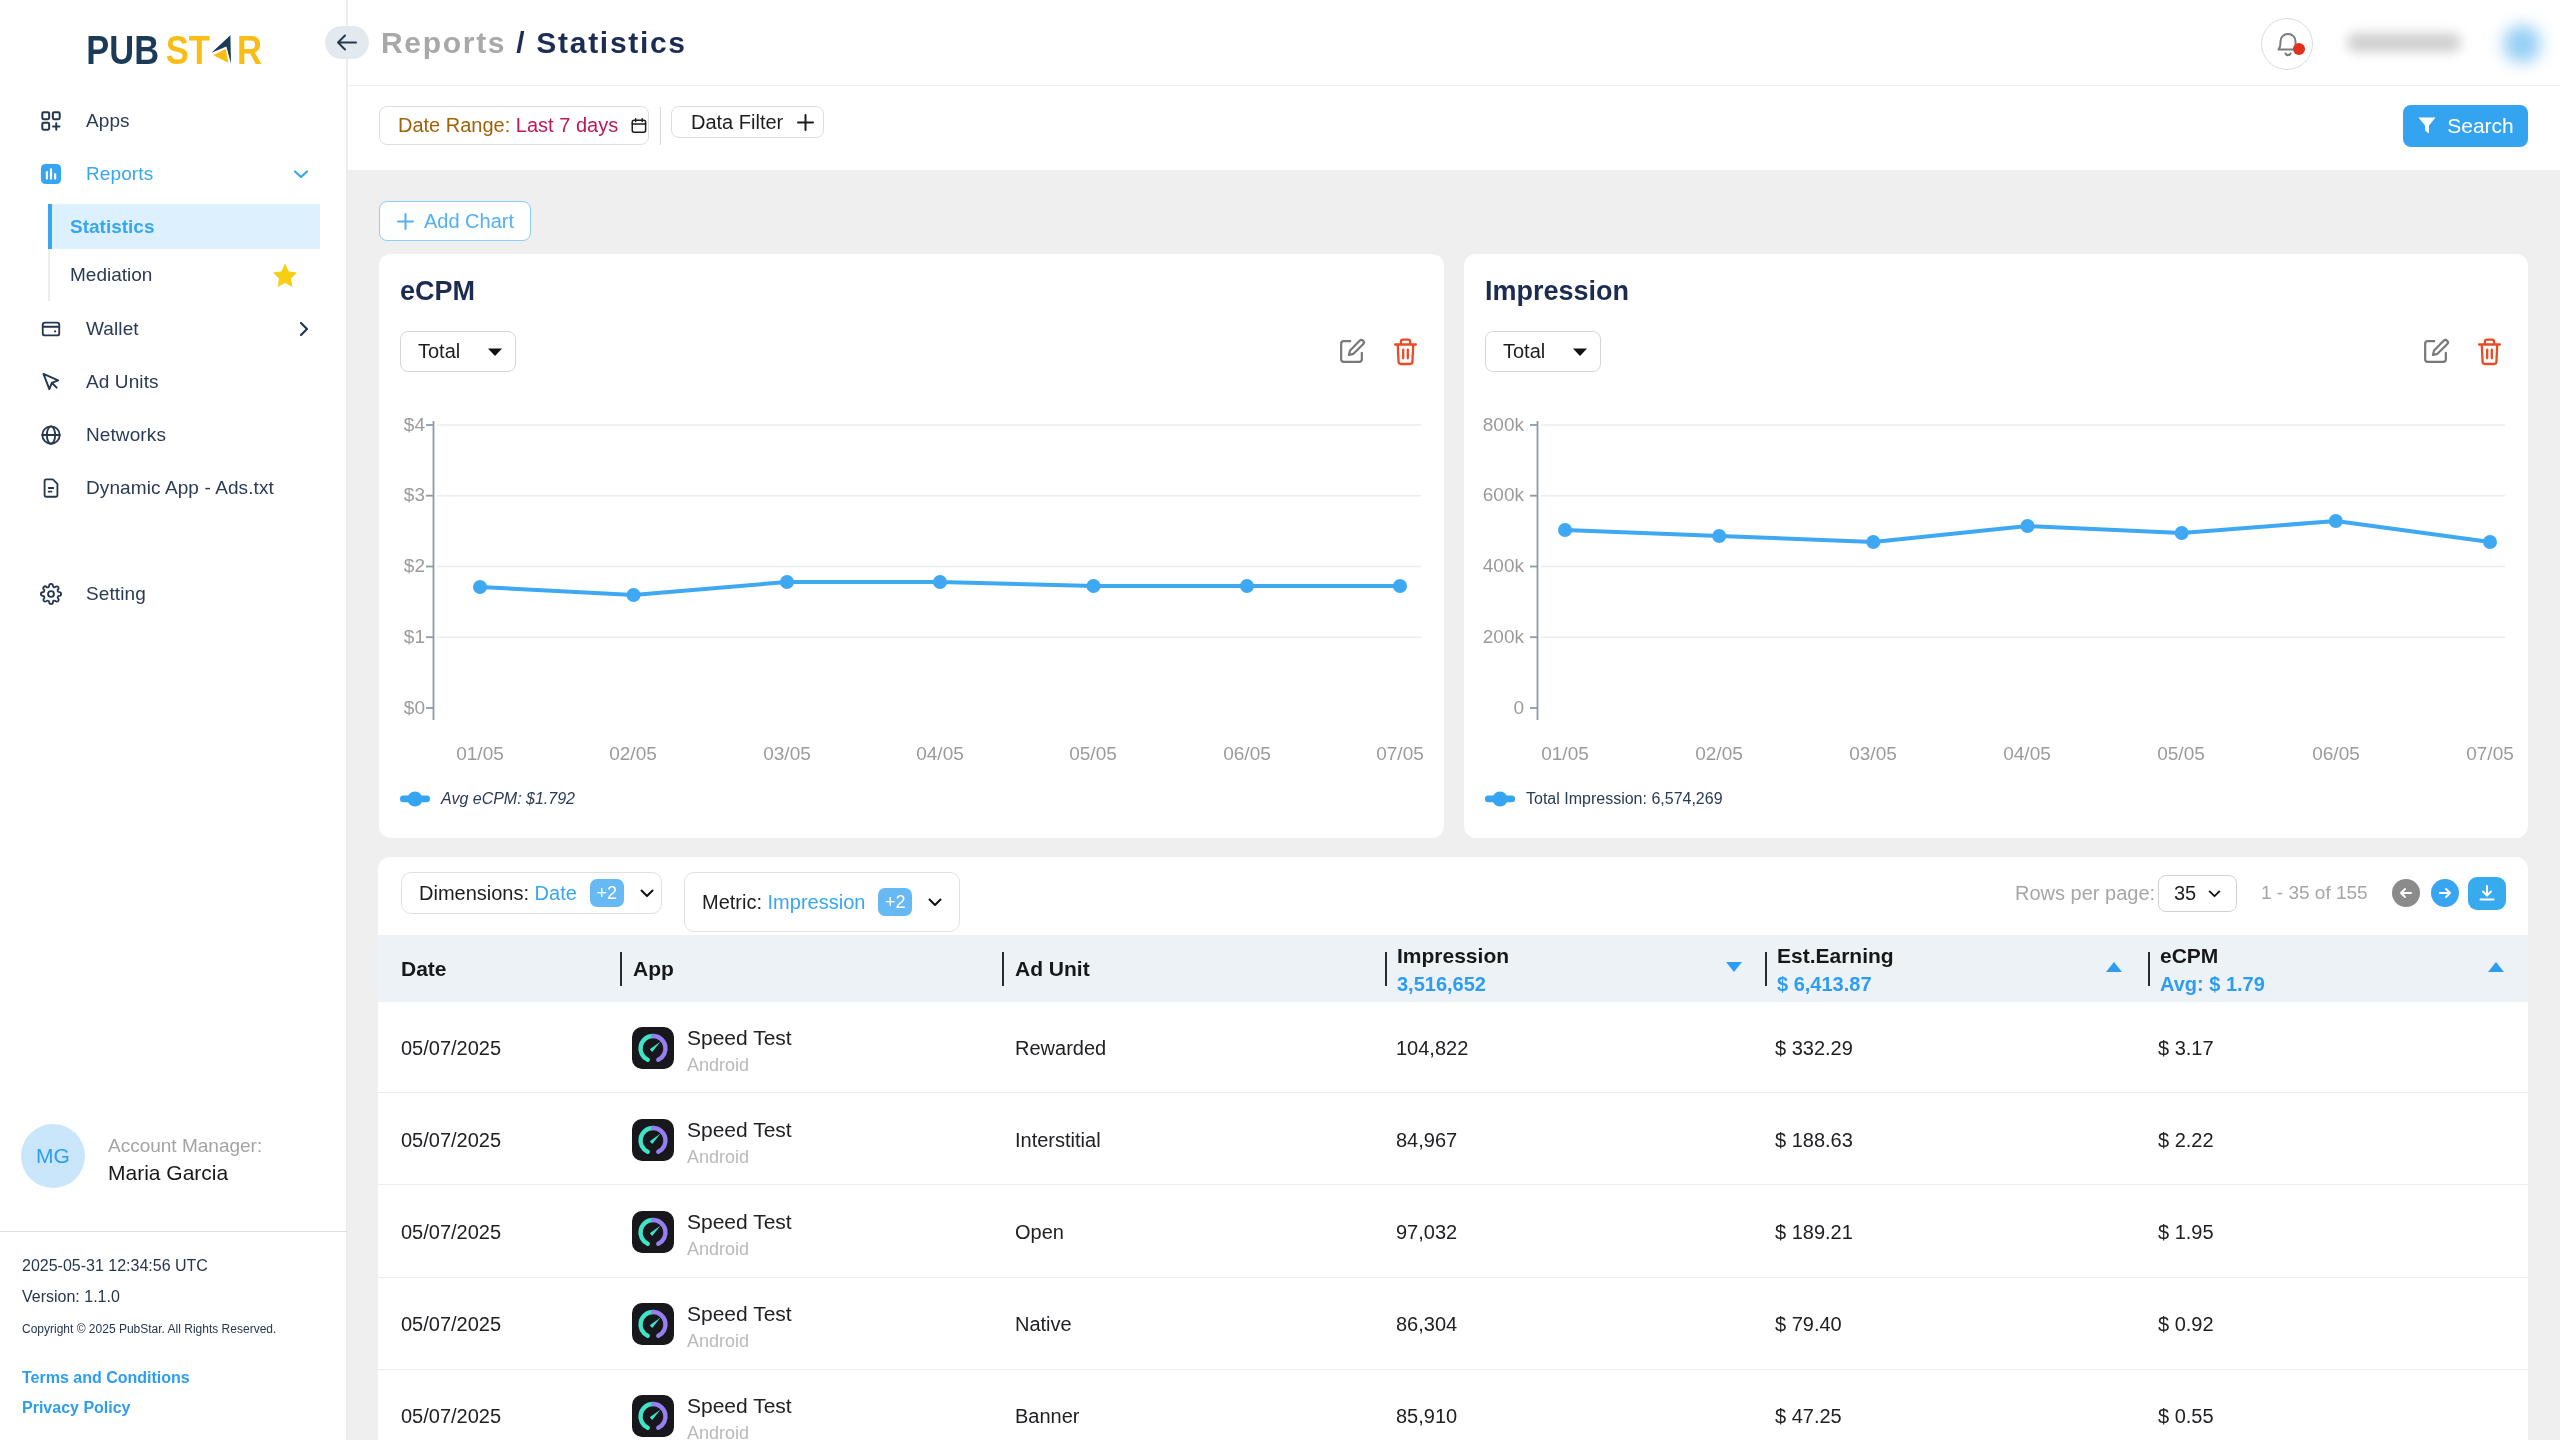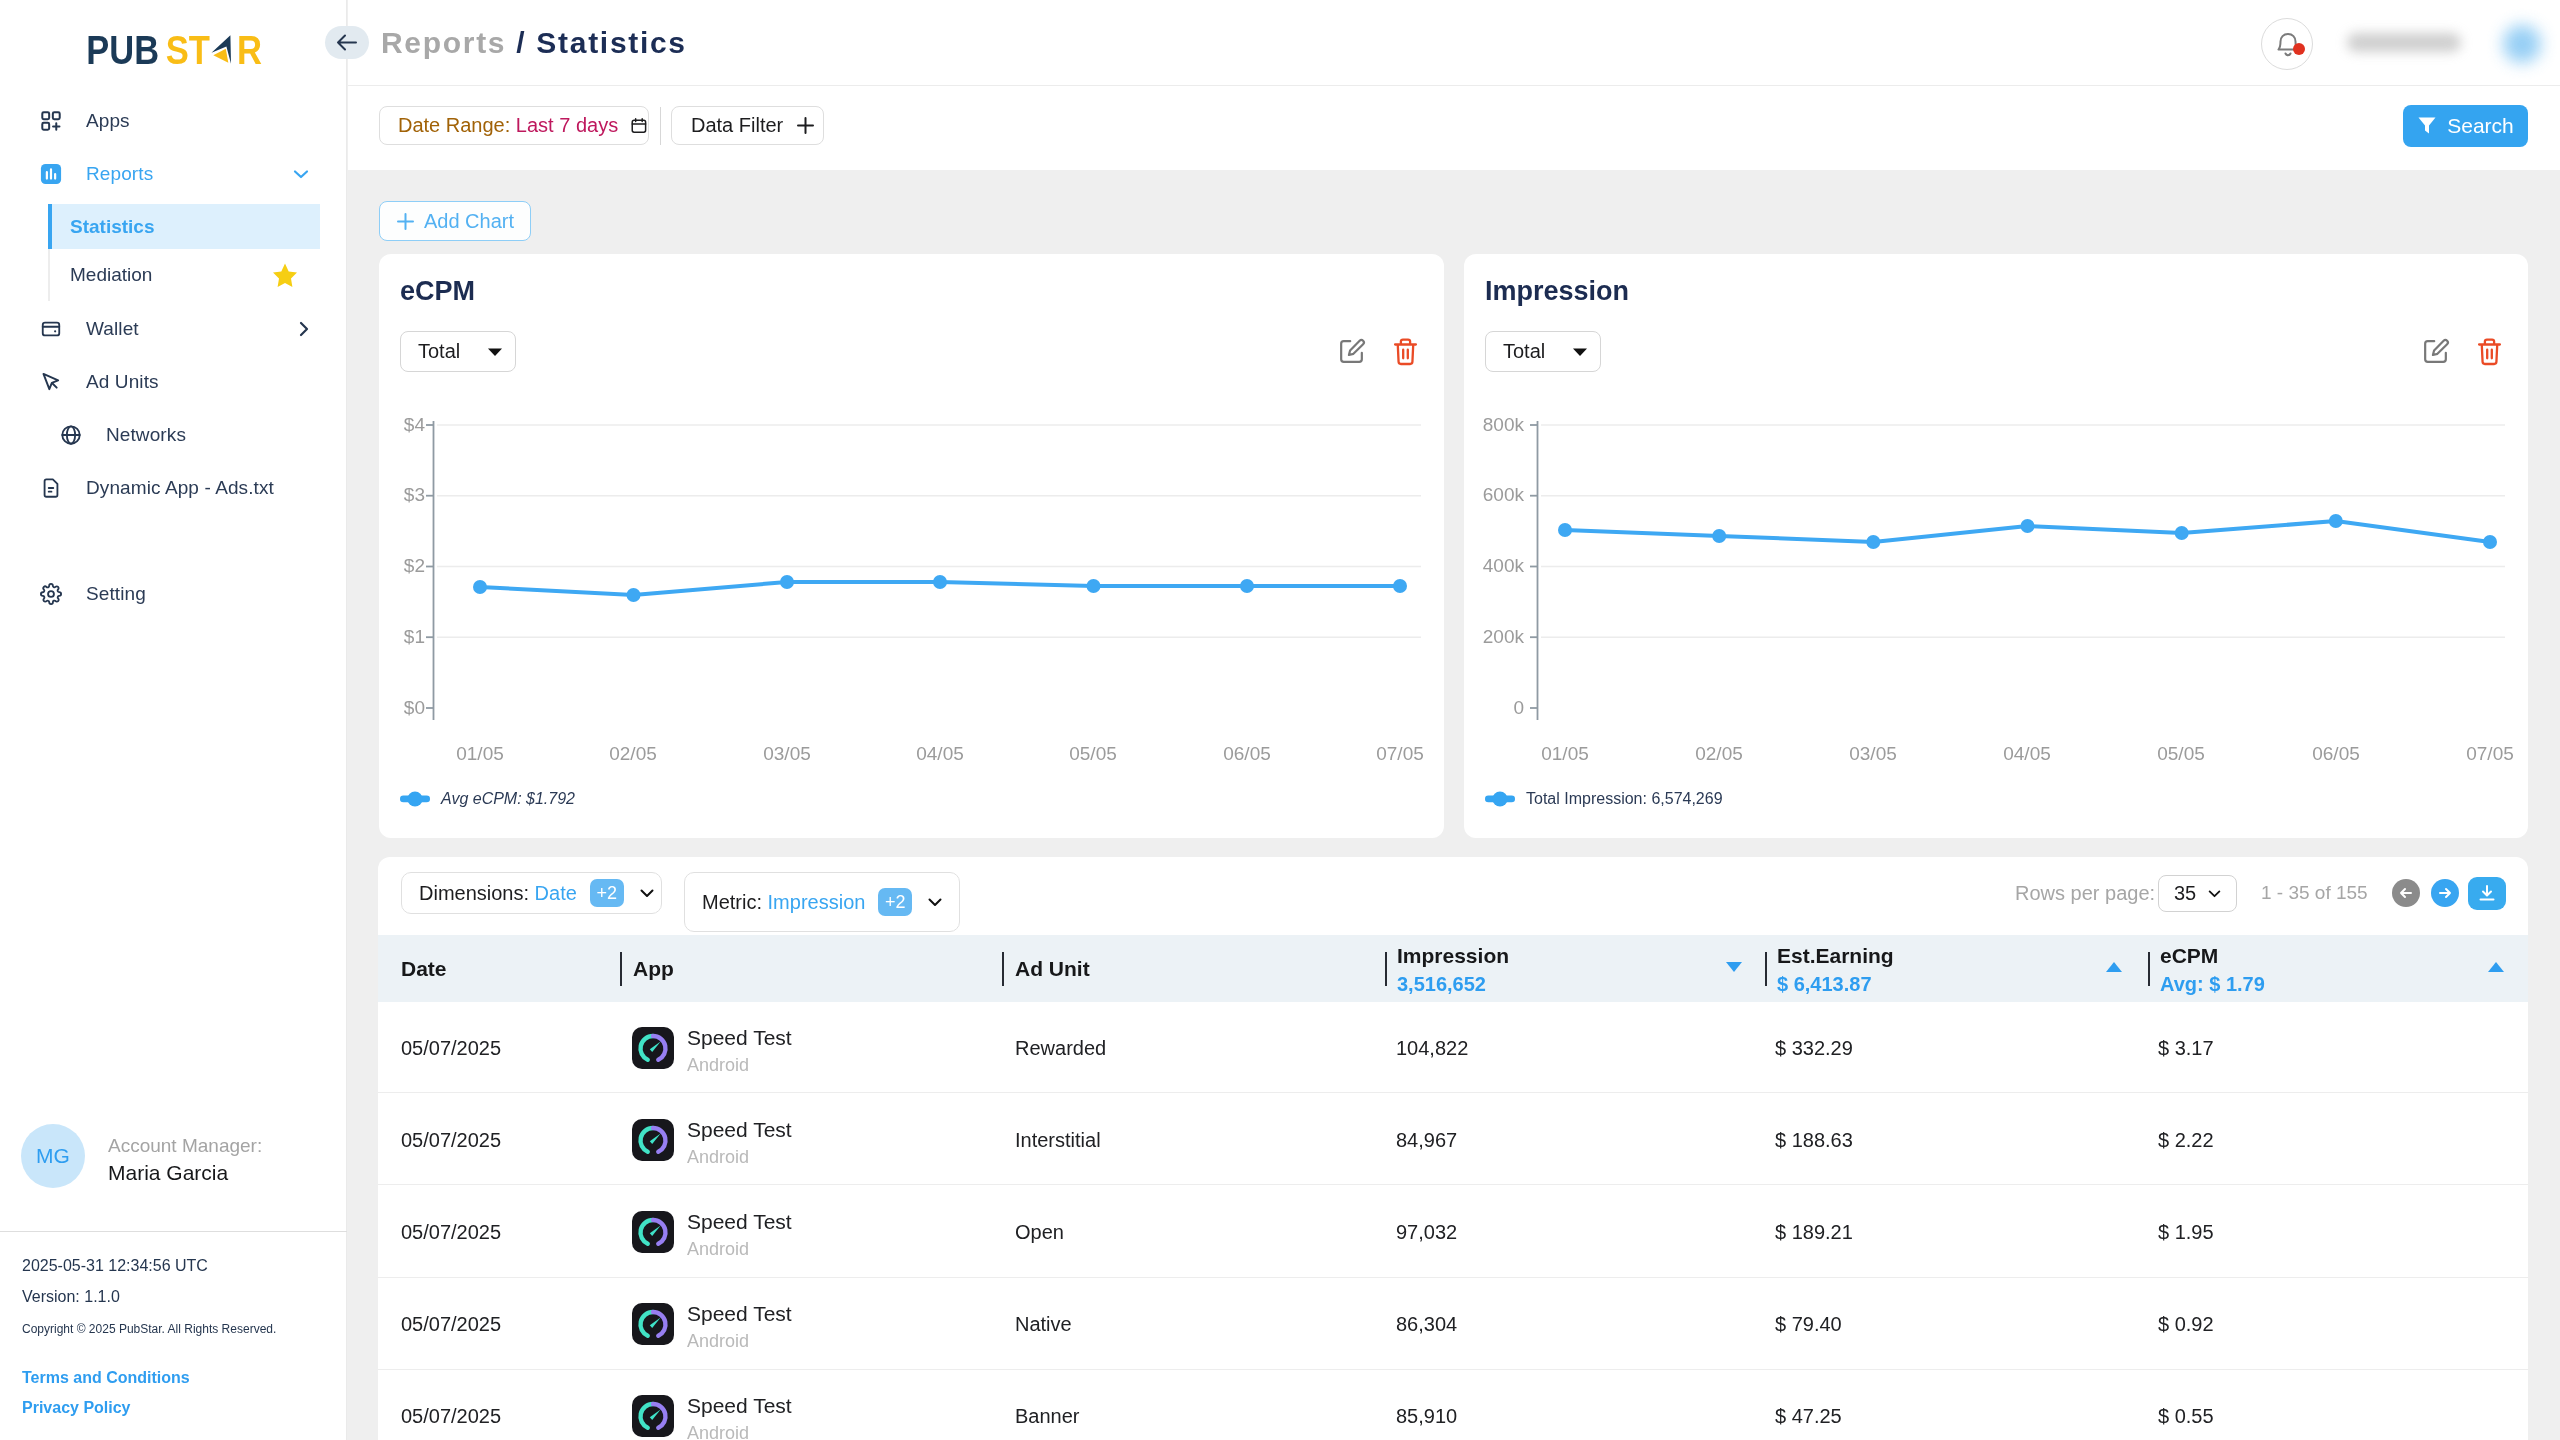--- a/index.html
+++ b/index.html
@@ -92,21 +92,21 @@
   </div>
 
   <div class="menu-item" style="top:355px;">
     <svg class="mi-icon" viewBox="0 0 24 24" fill="none" stroke="#25364f" stroke-width="2.1" stroke-linecap="round" stroke-linejoin="round">
       <path d="M3.8 3.2 L10.2 19.8 L12.9 12.9 L19.8 10.2 Z"></path>
       <path d="M13.4 13.4 L18.2 18.2"></path>
     </svg>
     <div class="mi-label">Ad Units</div>
   </div>
 
-  <div class="menu-item" style="top:408px;margin-left:20px;">
+  <div class="menu-item" style="top:408px;">
     <svg class="mi-icon" viewBox="0 0 24 24" fill="none" stroke="#25364f" stroke-width="2" stroke-linecap="round">
       <circle cx="12" cy="12" r="9.5"></circle>
       <ellipse cx="12" cy="12" rx="4.5" ry="9.5"></ellipse>
       <path d="M2.5 12 H21.5"></path>
     </svg>
     <div class="mi-label">Networks</div>
   </div>
 
   <div class="menu-item" style="top:461px;">
     <svg class="mi-icon" viewBox="0 0 24 24" fill="none" stroke="#25364f" stroke-width="2" stroke-linecap="round" stroke-linejoin="round">
@@ -164,21 +164,21 @@
 
 <div class="btn-outline" style="left:379px; top:106px; width:270px; height:39px; padding-left:18px;">
   <span style="font-size:20px; color:#a16207;">Date Range:&nbsp;</span>
   <span style="font-size:20px; color:#be185d;">Last 7 days</span>
   <svg style="margin-left:12px;" width="23" height="23" viewBox="0 0 24 24" fill="none" stroke="#1d1d1f" stroke-width="2" stroke-linecap="round">
       <rect x="3" y="5" width="18" height="16" rx="2.5"></rect>
       <path d="M3 10 H21 M7.6 2.8 V6.6 M16.4 2.8 V6.6"></path>
     </svg>
 </div>
 <div class="abs" style="left:660px; top:107px; width:1px; height:38px; background:#d7d7d7;"></div>
-<div class="btn-outline" style="left:671px; top:106px; width:153px; height:39px; padding-left:19px;">
+<div class="btn-outline" style="left:671px; top:106px; width:153px; height:32px; padding-left:19px;">
   <span style="font-size:20px; color:#1d1d1f;">Data Filter</span>
   <svg style="margin-left:13px;" width="19" height="19" viewBox="0 0 19 19" fill="none" stroke="#1d1d1f" stroke-width="2" stroke-linecap="round">
       <path d="M9.5 2 V17 M2 9.5 H17"></path>
     </svg>
 </div>
 
 <div class="abs" style="left:2403px; top:105px; width:125px; height:42px; border-radius:8px; background:#34a4f0; display:flex; align-items:center; justify-content:center;">
   <svg width="20" height="20" viewBox="0 0 20 20">
       <path d="M1.5 1.5 H18.5 L12 9.5 V17.5 L8 14.5 V9.5 Z" fill="#fff"></path>
     </svg>

